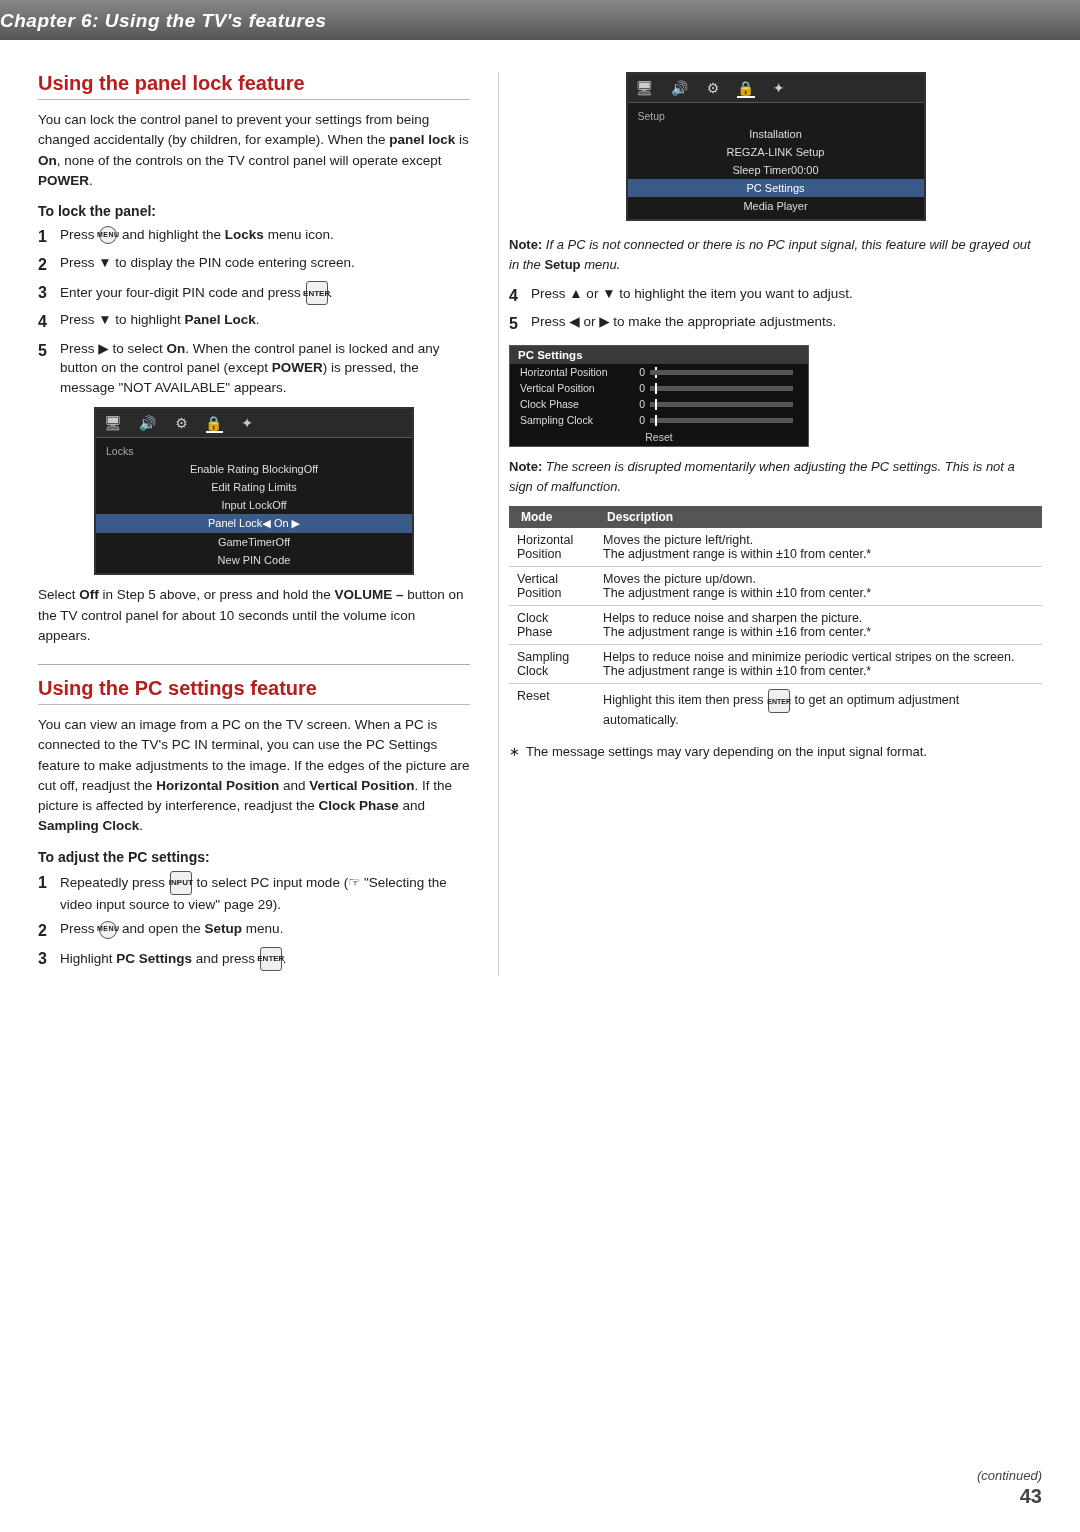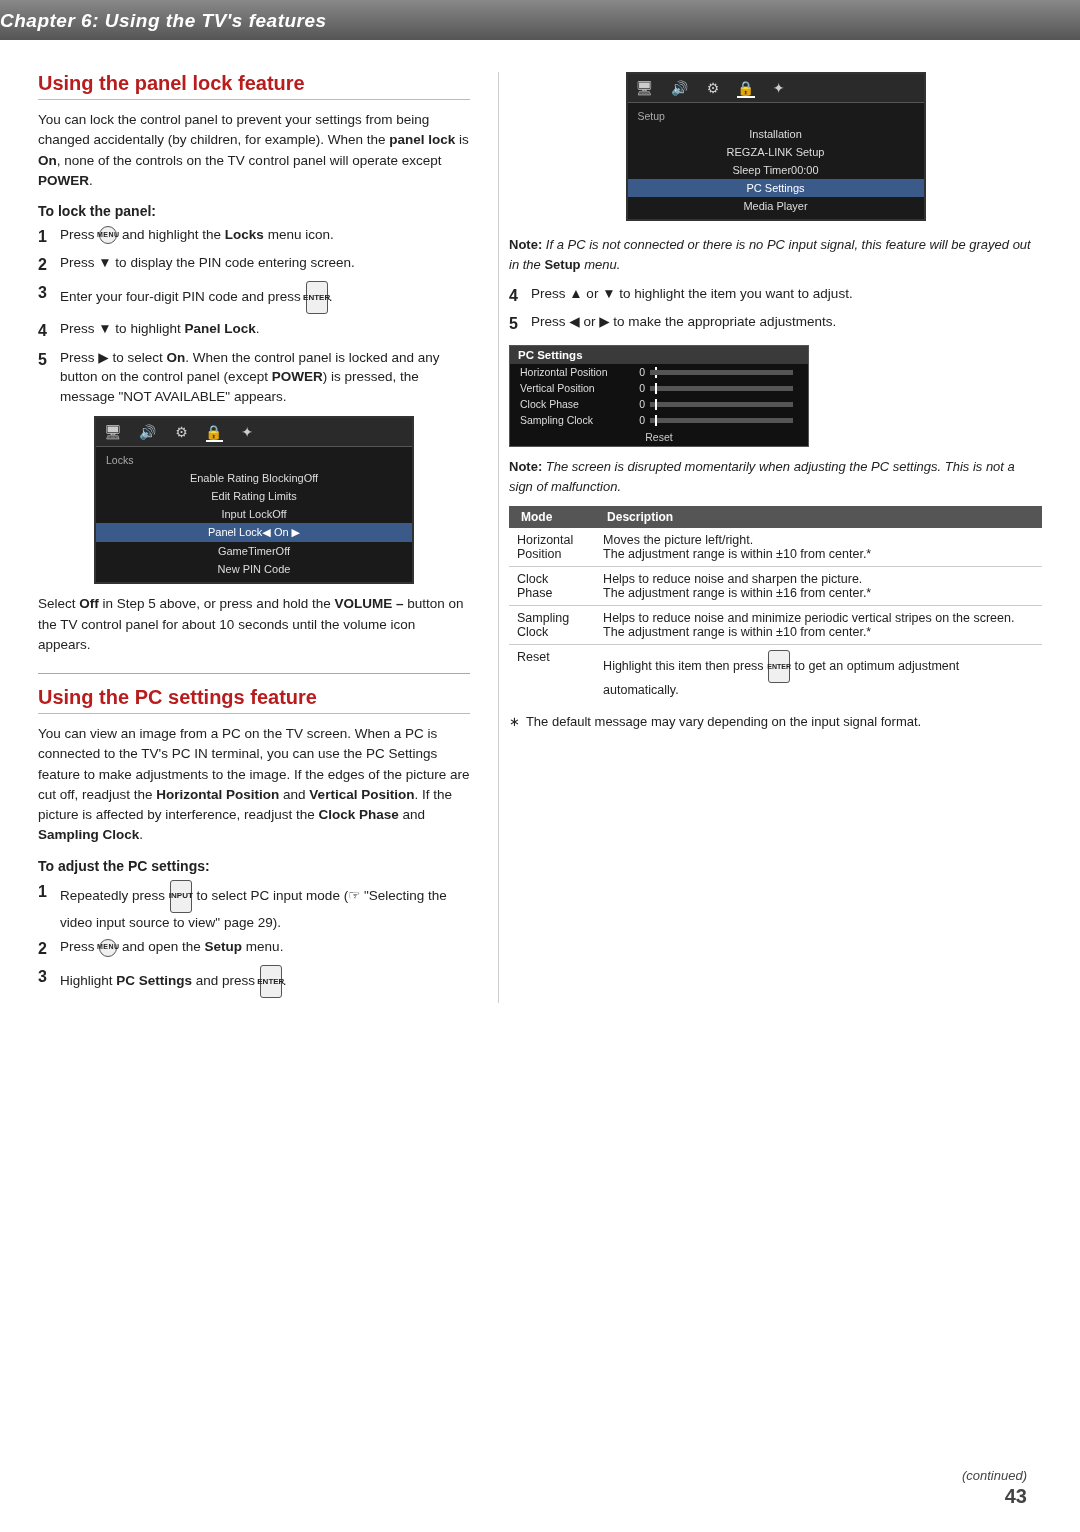--- a/index.html
+++ b/index.html
@@ -91,21 +91,21 @@
     i { font-style: italic; }
 
     
     .btn-icon {
       display: inline-flex;
       align-items: center;
       justify-content: center;
       border: 1.5px solid #555;
       border-radius: 3px;
       width: 22px;
-      height: 33px;
+      height: 24px;
       font-size: 8px;
       font-weight: bold;
       background: #f0f0f0;
       vertical-align: middle;
       margin: 0 1px;
     }
     .circle-btn {
       display: inline-flex;
       align-items: center;
       justify-content: center;
@@ -251,21 +251,21 @@
     }
     .desc-table .mode-col {
       font-weight: normal;
       min-width: 80px;
     }
 
     
     .page-footer {
       position: absolute;
       bottom: 24px;
-      right: 53px;
+      right: 38px;
       font-size: 13px;
       color: #444;
       display: flex;
       flex-direction: column;
       align-items: flex-end;
       gap: 2px;
     }
     .page-footer .continued {
       font-style: italic;
     }
@@ -494,20 +494,27 @@
         <tr>
           <th>Mode</th>
           <th>Description</th>
         </tr>
       </thead>
       <tbody>
         <tr>
           <td class="mode-col">Horizontal<br>Position</td>
           <td>
             Moves the picture left/right.<br>
+            The adjustment range is within ±10 from center.*
+          </td>
+        </tr>
+        <tr>
+          <td class="mode-col">Vertical<br>Position</td>
+          <td>
+            Moves the picture up/down.<br>
             The adjustment range is within ±10 from center.*
           </td>
         </tr>
         <tr>
           <td class="mode-col">Clock Phase</td>
           <td>
             Helps to reduce noise and sharpen the picture.<br>
             The adjustment range is within ±16 from center.*
           </td>
         </tr>
@@ -522,21 +529,21 @@
           <td class="mode-col">Reset</td>
           <td>
             Highlight this item then press <span class="btn-icon" style="font-size:7px;">ENTER</span> to get an optimum adjustment automatically.
           </td>
         </tr>
       </tbody>
     </table>
 
     <div class="asterisk-note">
       <span>∗</span>
-      <span>The default message may vary depending on the input signal format.</span>
+      <span>The message settings may vary depending on the input signal format.</span>
     </div>
 
   </div>
 </div>
 
 <div class="page-footer">
   <span class="continued">(continued)</span>
   <span class="page-num">43</span>
 </div>
 

